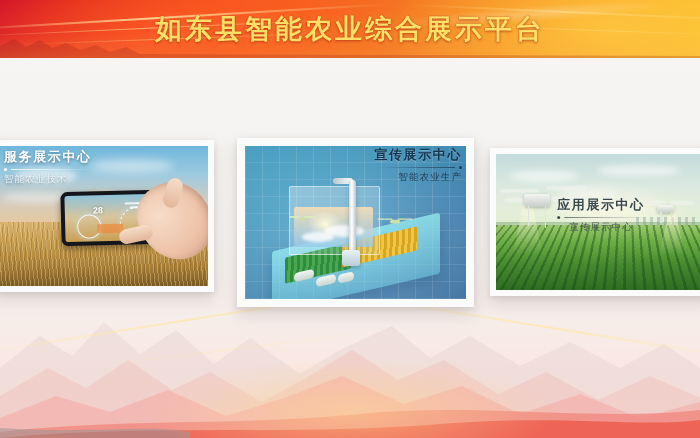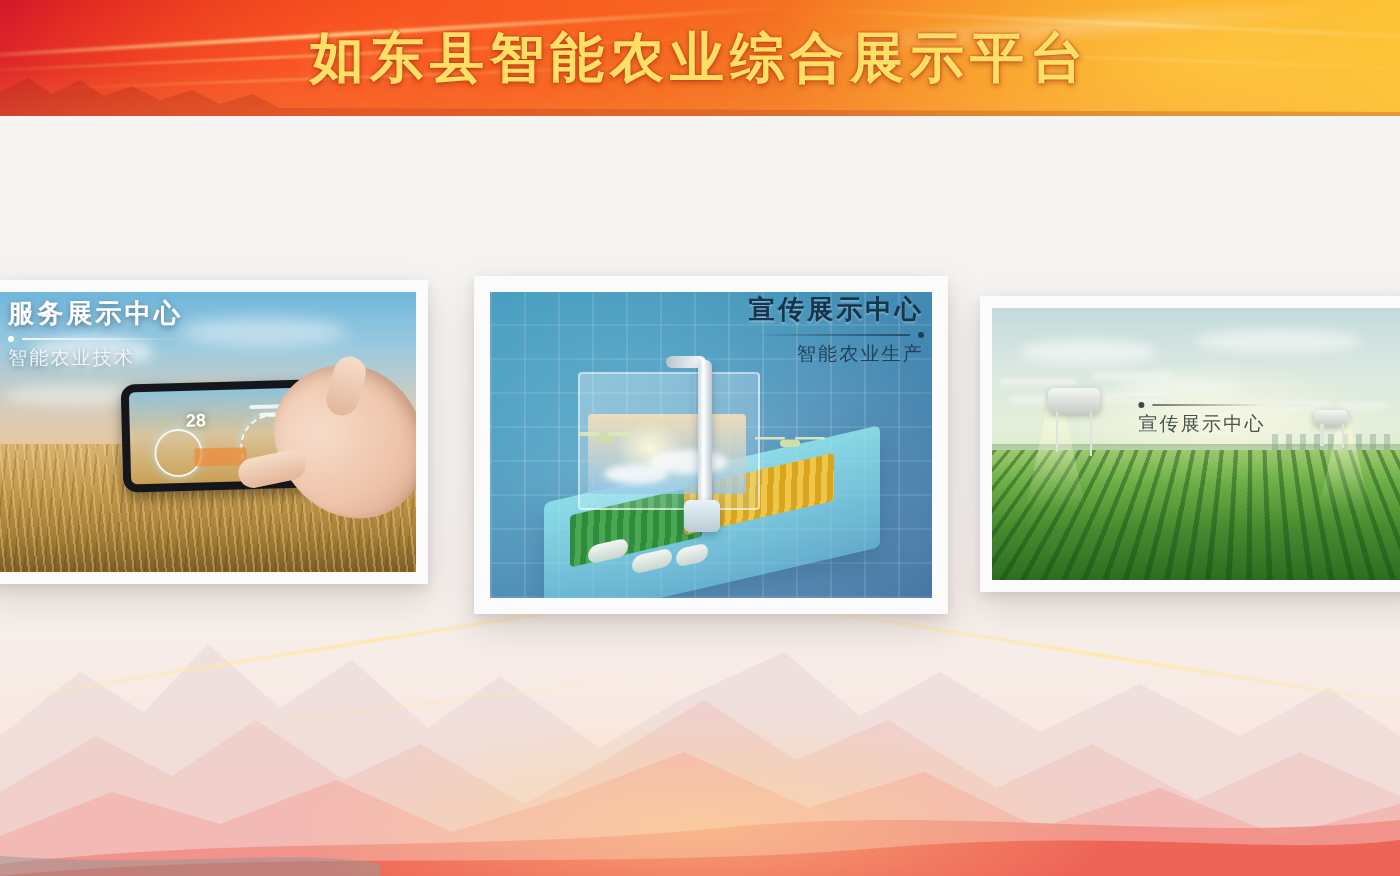--- a/index.html
+++ b/index.html
@@ -348,20 +348,21 @@
       </div>
       <div class="drone small">
         <span class="rot r1"></span>
         <span class="rot r2"></span>
         <span class="body"></span>
         <span class="leg l1"></span>
         <span class="leg l2"></span>
       </div>
     </div>
     <div class="caption">
+      <div class="cap-title">应用展示中心</div>
       <div class="cap-rule">
         <span class="cap-dot"></span>
         <span class="cap-line"></span>
       </div>
       <div class="cap-sub">宣传展示中心</div>
     </div>
   </div>
 
 </div>
 

